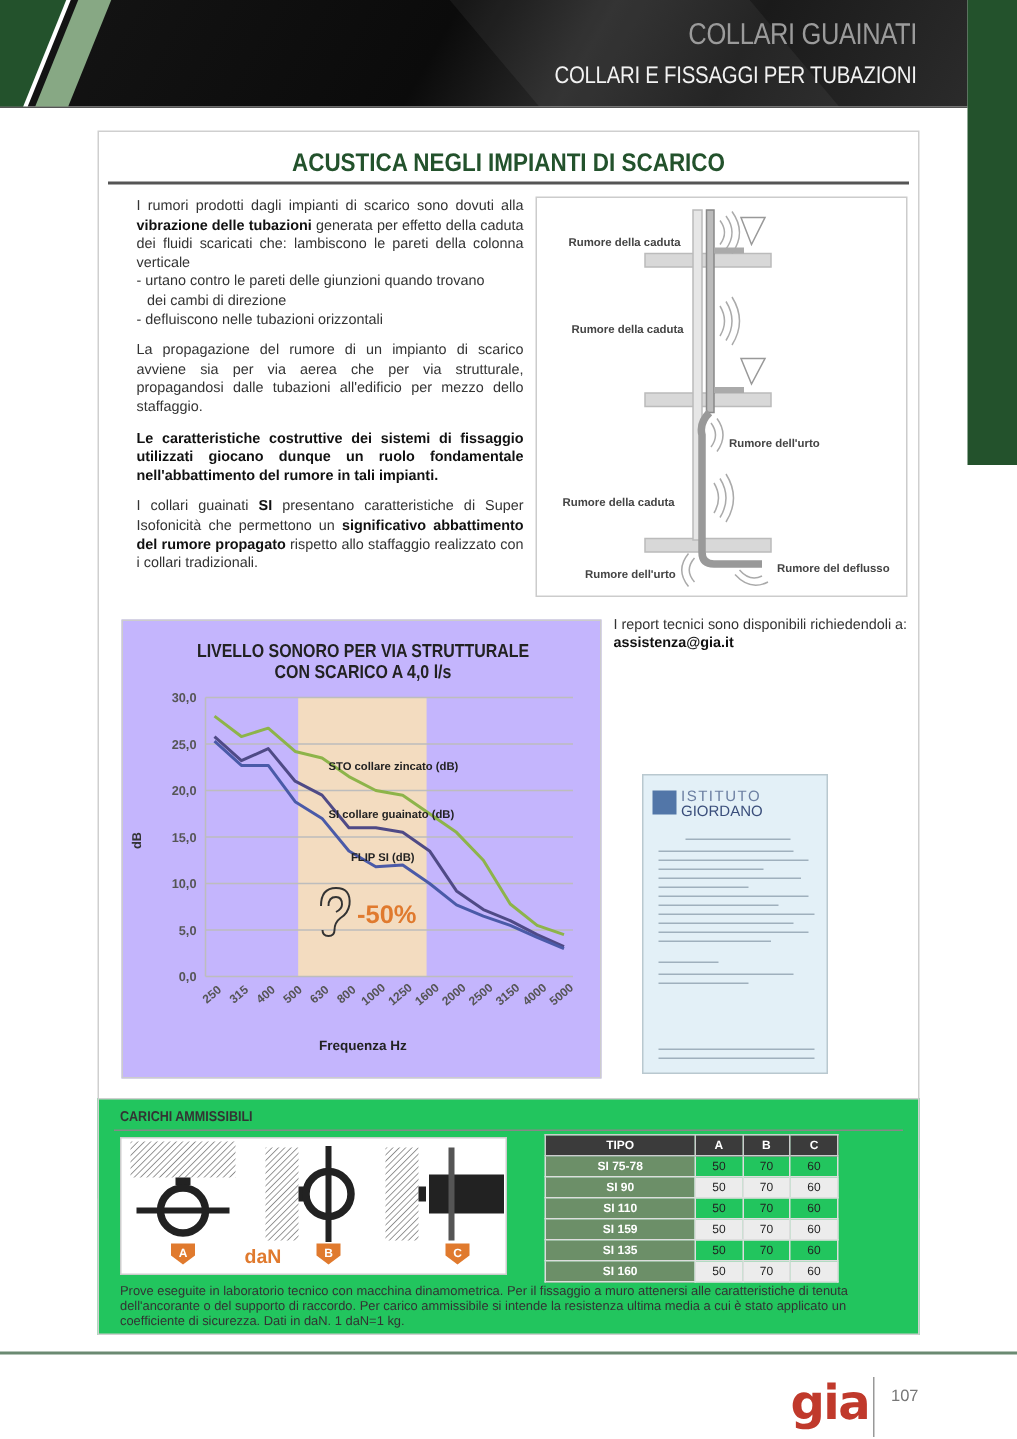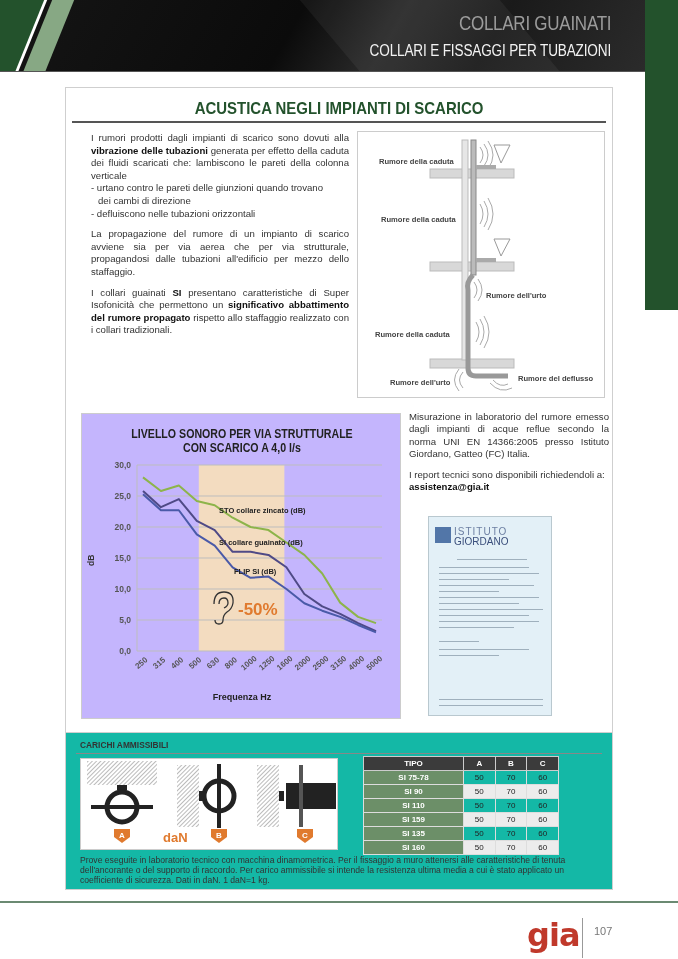--- a/index.html
+++ b/index.html
@@ -26,21 +26,21 @@
   .chart-box svg { position: absolute; left: 0; top: 0; }
   .right-text { position: absolute; left: 343px; top: 323px; width: 200px; font-size: 9.6px; line-height: 12.3px; color: #333; text-align: justify; }
   .right-text p { margin-bottom: 9px; }
   .right-text .email { font-weight: bold; color: #111; }
   .cert { position: absolute; left: 362px; top: 428px; width: 124px; height: 200px; border: 1px solid #b9c8cf; background: #e3f0f7; }
   .cert .logo-mark { position: absolute; left: 6px; top: 10px; width: 16px; height: 16px; background: #5276a8; }
   .cert .logo-t1 { position: absolute; left: 25px; top: 9px; font-size: 10px; color: #6c7fa2; letter-spacing: 1px; }
   .cert .logo-t2 { position: absolute; left: 25px; top: 19px; font-size: 10px; color: #3a4e7b; }
   .cert .ln { position: absolute; left: 10px; height: 1px; background: #9fb0bd; }
 
-  .loads { position: absolute; left: 65px; top: 732px; width: 548px; height: 158px; border: 1px solid #cfcfcf; background: #14b8a6; text-decoration: underline; }
+  .loads { position: absolute; left: 65px; top: 732px; width: 548px; height: 158px; border: 1px solid #cfcfcf; background: #22c55e; text-decoration: underline; }
   .loads-title { position: absolute; left: 14px; top: 6px; font-size: 9.5px; font-weight: bold; color: #333; transform: scaleX(0.88); transform-origin: left; }
   .loads-rule { position: absolute; left: 10px; right: 10px; top: 20px; height: 1px; background: #888; }
   .clamps { position: absolute; left: 14px; top: 25px; width: 258px; height: 92px; border: 1px solid #ccc; background: #fff; }
   .table { position: absolute; left: 297px; top: 23px; width: 196px; border-collapse: collapse; font-size: 8px; }
   .table th { background: #3b3b3b; color: #fff; height: 14px; font-weight: bold; border: 1px solid #ccc; }
   .table td { height: 14px; text-align: center; border: 1px solid #ddd; color: #222; }
   .table td.type { background: #6c8f68; color: #fff; font-weight: bold; }
   .table tr:nth-child(even) td.val { background: #ececec; }
   .note { position: absolute; left: 14px; top: 122px; width: 525px; font-size: 8.6px; line-height: 10px; color: #333; }
 
@@ -67,20 +67,21 @@
   <div class="card-rule"></div>
 
   <div class="intro">
     <p>
       <span>I rumori prodotti dagli impianti di scarico sono dovuti alla </span><b>vibrazione delle tubazioni</b><span> generata per effetto della caduta dei fluidi scaricati che: lambiscono le pareti della colonna verticale</span><br>
       <span class="plain">- urtano contro le pareti delle giunzioni quando trovano</span><br>
       <span style="padding-left:7px">  dei cambi di direzione</span><br>
       <span>- defluiscono nelle tubazioni orizzontali</span>
     </p>
     <p>La propagazione del rumore di un impianto di scarico avviene sia per via aerea che per via strutturale, propagandosi dalle tubazioni all'edificio per mezzo dello staffaggio.</p>
+    <p><b>Le caratteristiche costruttive dei sistemi di fissaggio utilizzati giocano dunque un ruolo fondamentale nell'abbattimento del rumore in tali impianti.</b></p>
     <p>
       <span>I collari guainati </span><b>SI</b><span> presentano caratteristiche di Super Isofonicità che permettono un </span><b>significativo abbattimento del rumore propagato</b><span> rispetto allo staffaggio realizzato con i collari tradizionali.</span>
     </p>
   </div>
 
   <div class="diagram">
     <svg width="248" height="267">
 
       <rect x="72" y="37" width="84" height="9" fill="#d8d8d8" stroke="#bbb"></rect>
       <rect x="72" y="130" width="84" height="9" fill="#d8d8d8" stroke="#bbb"></rect>
@@ -175,21 +176,20 @@
       <text x="152" y="160" font-size="7.5" font-weight="bold" fill="#222" font-family="Liberation Sans, sans-serif">FLIP SI (dB)</text>
       <g fill="none" stroke="#333" stroke-width="1.3">
         <path d="M132 190 Q132 178 142 178 Q152 178 151 189 Q150 195 145 198 Q141 201 141 206 Q141 210 137 210 Q133 210 133 206"></path>
         <path d="M137 190 Q137 184 142 184 Q146 184 146 189 Q146 192 142 194"></path>
       </g>
       <text x="156" y="201" font-size="17" font-weight="bold" fill="#e07a2e" font-family="Liberation Sans, sans-serif">-50%</text>
     </svg>
   </div>
 
   <div class="right-text">
-    <p>Misurazione in laboratorio del rumore emesso dagli impianti di acque reflue secondo la norma UNI EN 14366:2005 presso Istituto Giordano, Gatteo (FC) Italia.</p>
     <p style="text-align:left"><span>I report tecnici sono disponibili richiedendoli a: </span><a class="email">assistenza@gia.it</a></p>
   </div>
 
   <div class="cert">
     <div class="logo-mark"></div>
     <div class="logo-t1">ISTITUTO</div>
     <div class="logo-t2">GIORDANO</div>
     <div class="ln" style="top:42px;width:70px;left:28px"></div>
     <div class="ln" style="top:50px;width:90px"></div>
     <div class="ln" style="top:56px;width:100px"></div>

